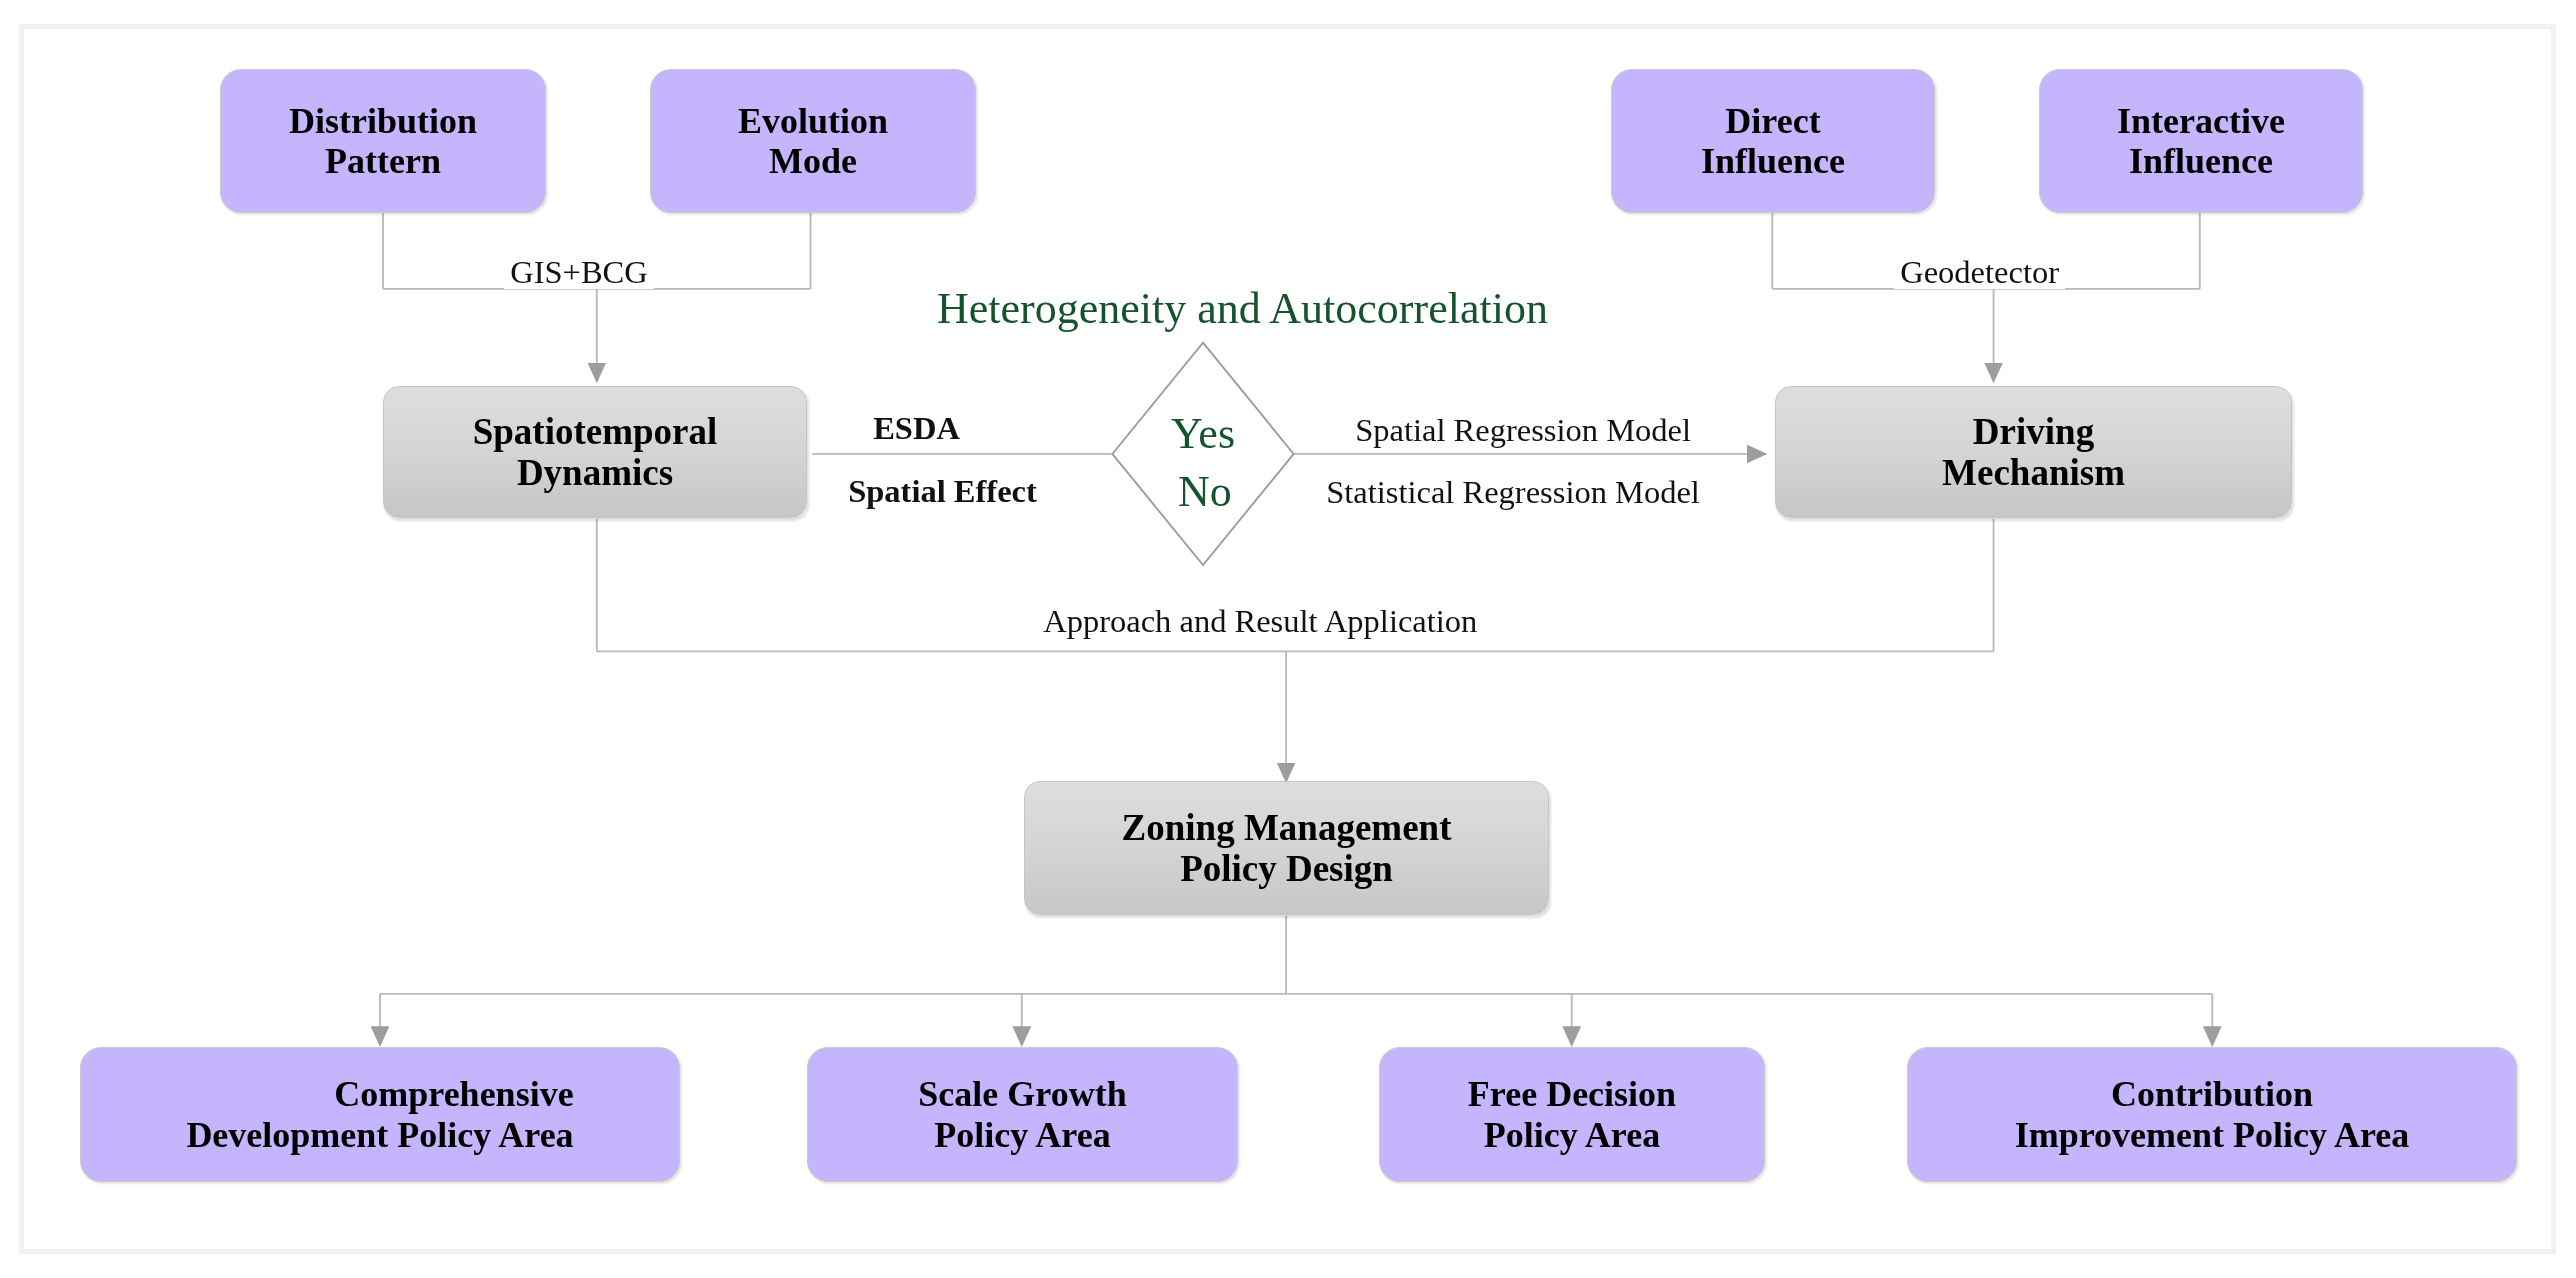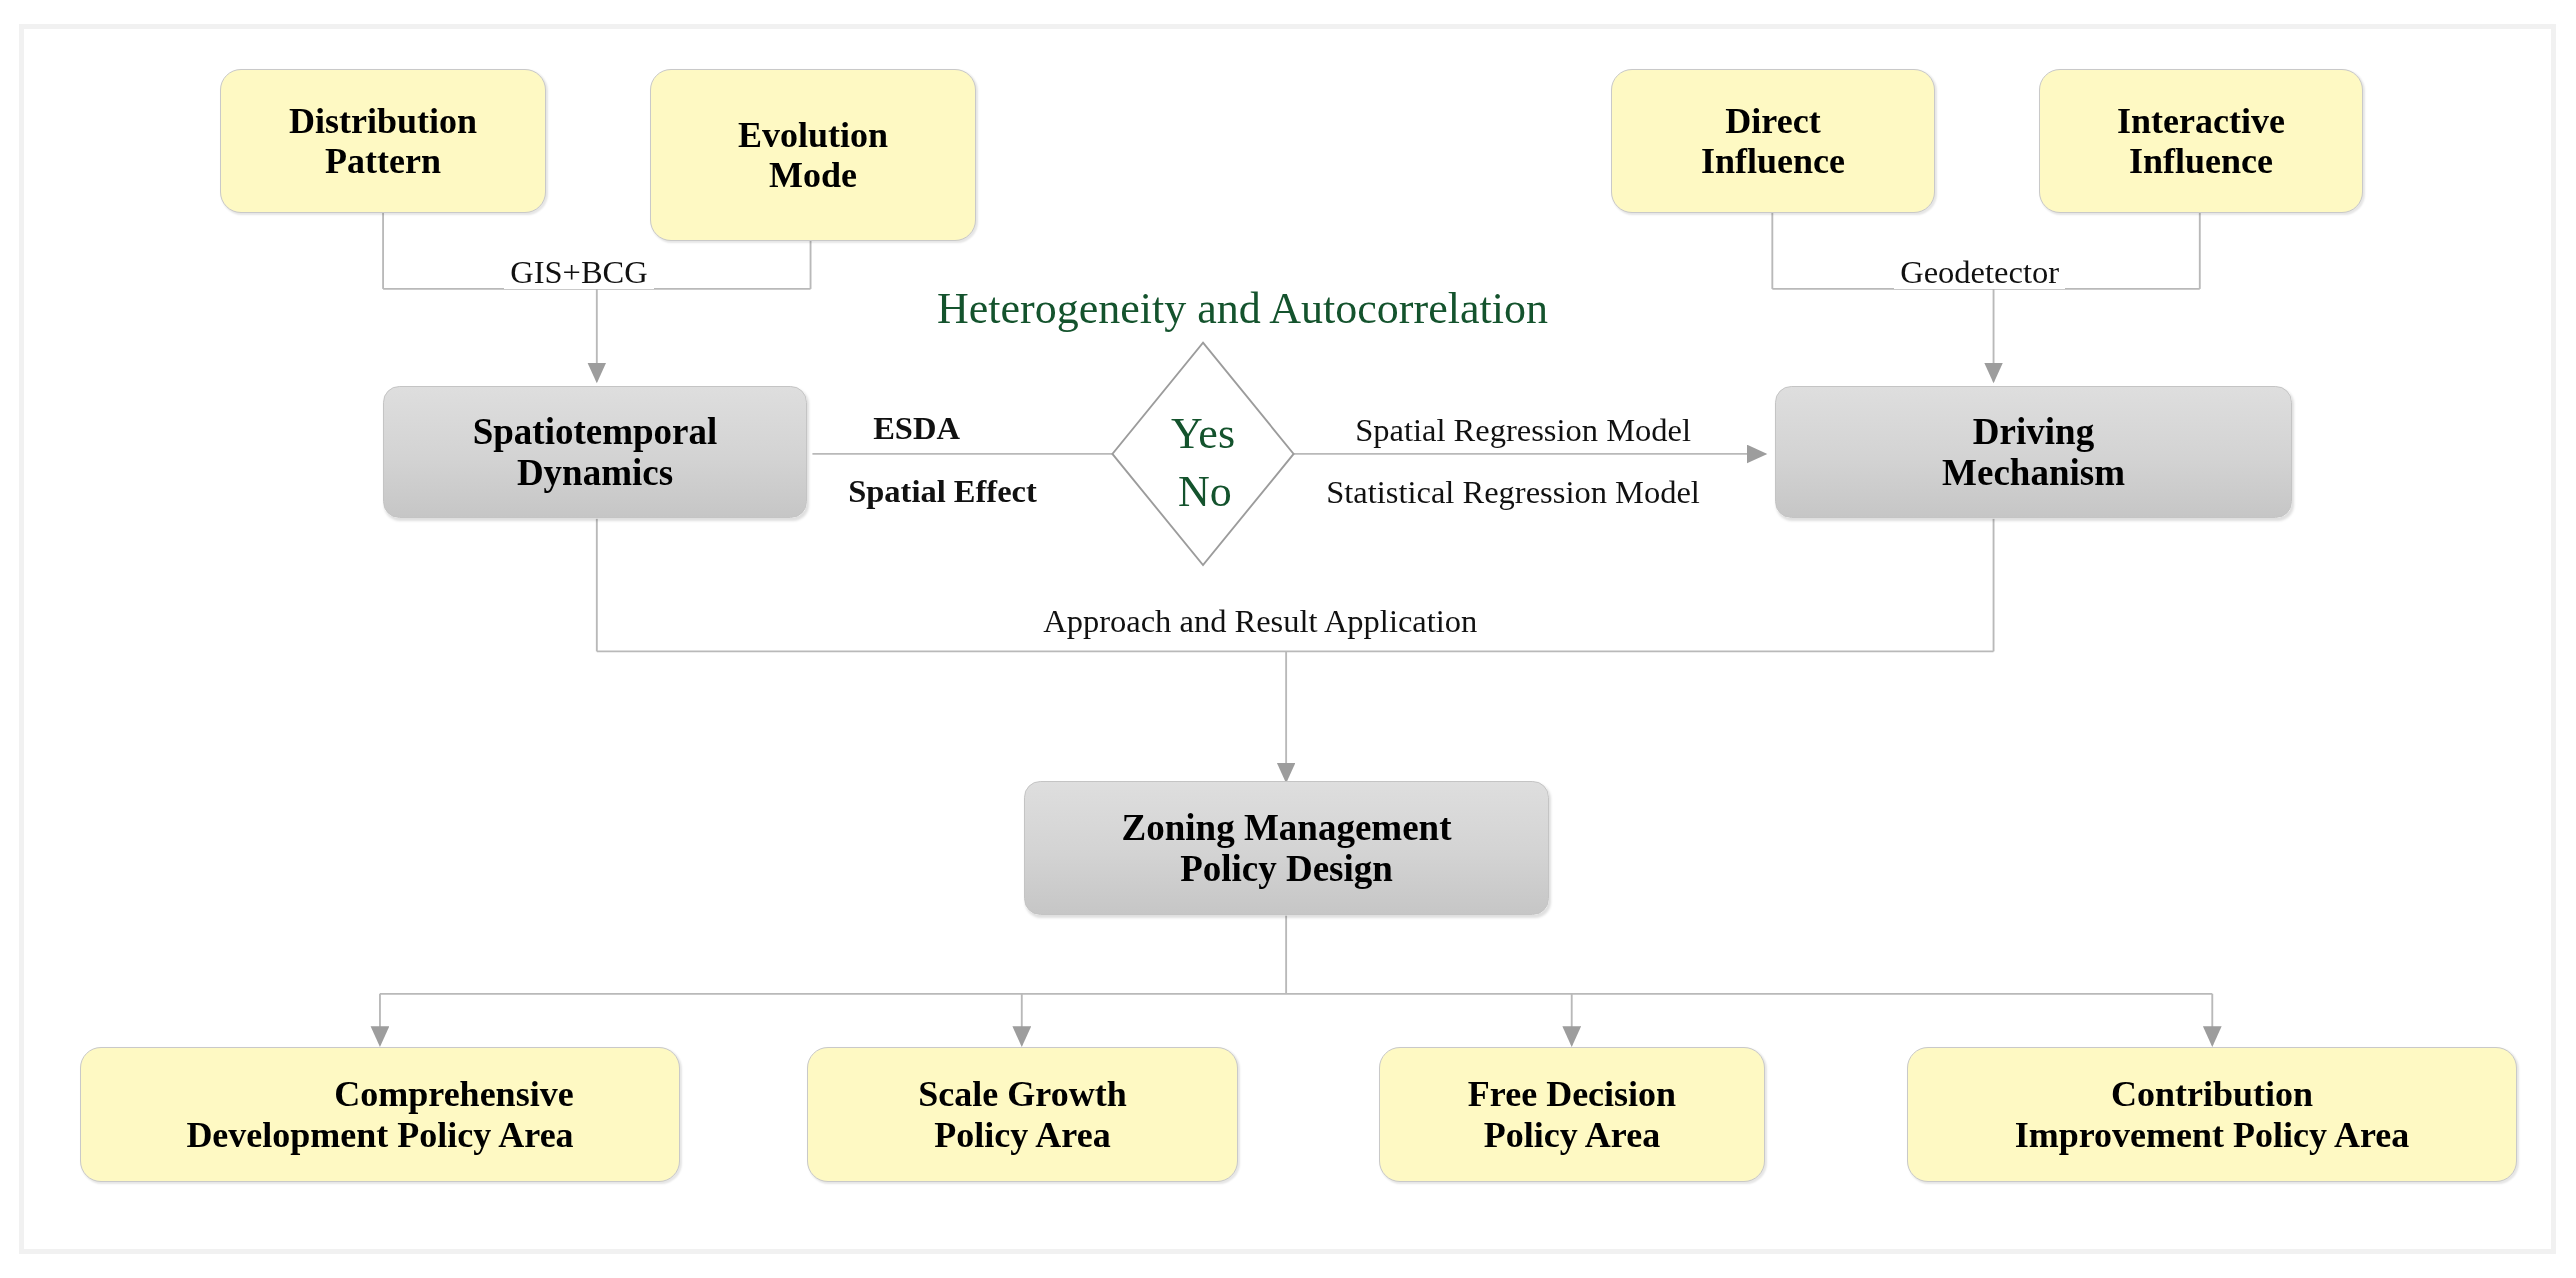--- a/index.html
+++ b/index.html
@@ -16,21 +16,21 @@
   #wires{position:absolute;left:0;top:0;width:2576px;height:1279px;}
 
   
   .node{
     position:absolute;box-sizing:border-box;
     display:flex;align-items:center;justify-content:center;text-align:center;
     font-weight:bold;line-height:1.12;
     border-radius:21px;
   }
   .node.white{
-    background:#fef9c3;
+    background:#c4b5fd;
     border:1.2px solid #c9c9c9;
     box-shadow:1.2px 1.9px 1.9px rgba(0,0,0,0.10);
     font-size:36px;
   }
   .node.gray{
     background:linear-gradient(180deg,#dedede 0%, #d3d3d3 55%, #c6c6c6 100%);
     border:0.6px solid #c4c4c4;
     box-shadow:1.9px 2.5px 2.5px rgba(0,0,0,0.13);
     border-radius:16.2px;
     font-size:37px;
@@ -92,21 +92,21 @@
     <polygon points="1925,548 2070,726 1925,904 1780,726" fill="#ffffff" stroke="#9c9c9c" stroke-width="3"></polygon>
   </svg>
 
   <div class="node white" style="left:220px;top:69px;width:326px;height:144px;">
     <span>
       <span>Distribution</span>
       <span>Pattern</span>
     </span>
   </div>
 
-  <div class="node white" style="left:650px;top:69px;width:326px;height:172px;">
+  <div class="node white" style="left:650px;top:69px;width:326px;height:144px;">
     <span>
       <span>Evolution</span>
       <span>Mode</span>
     </span>
   </div>
 
   <div class="node white" style="left:1611px;top:69px;width:324px;height:144px;">
     <span>
       <span>Direct</span>
       <span>Influence</span>

